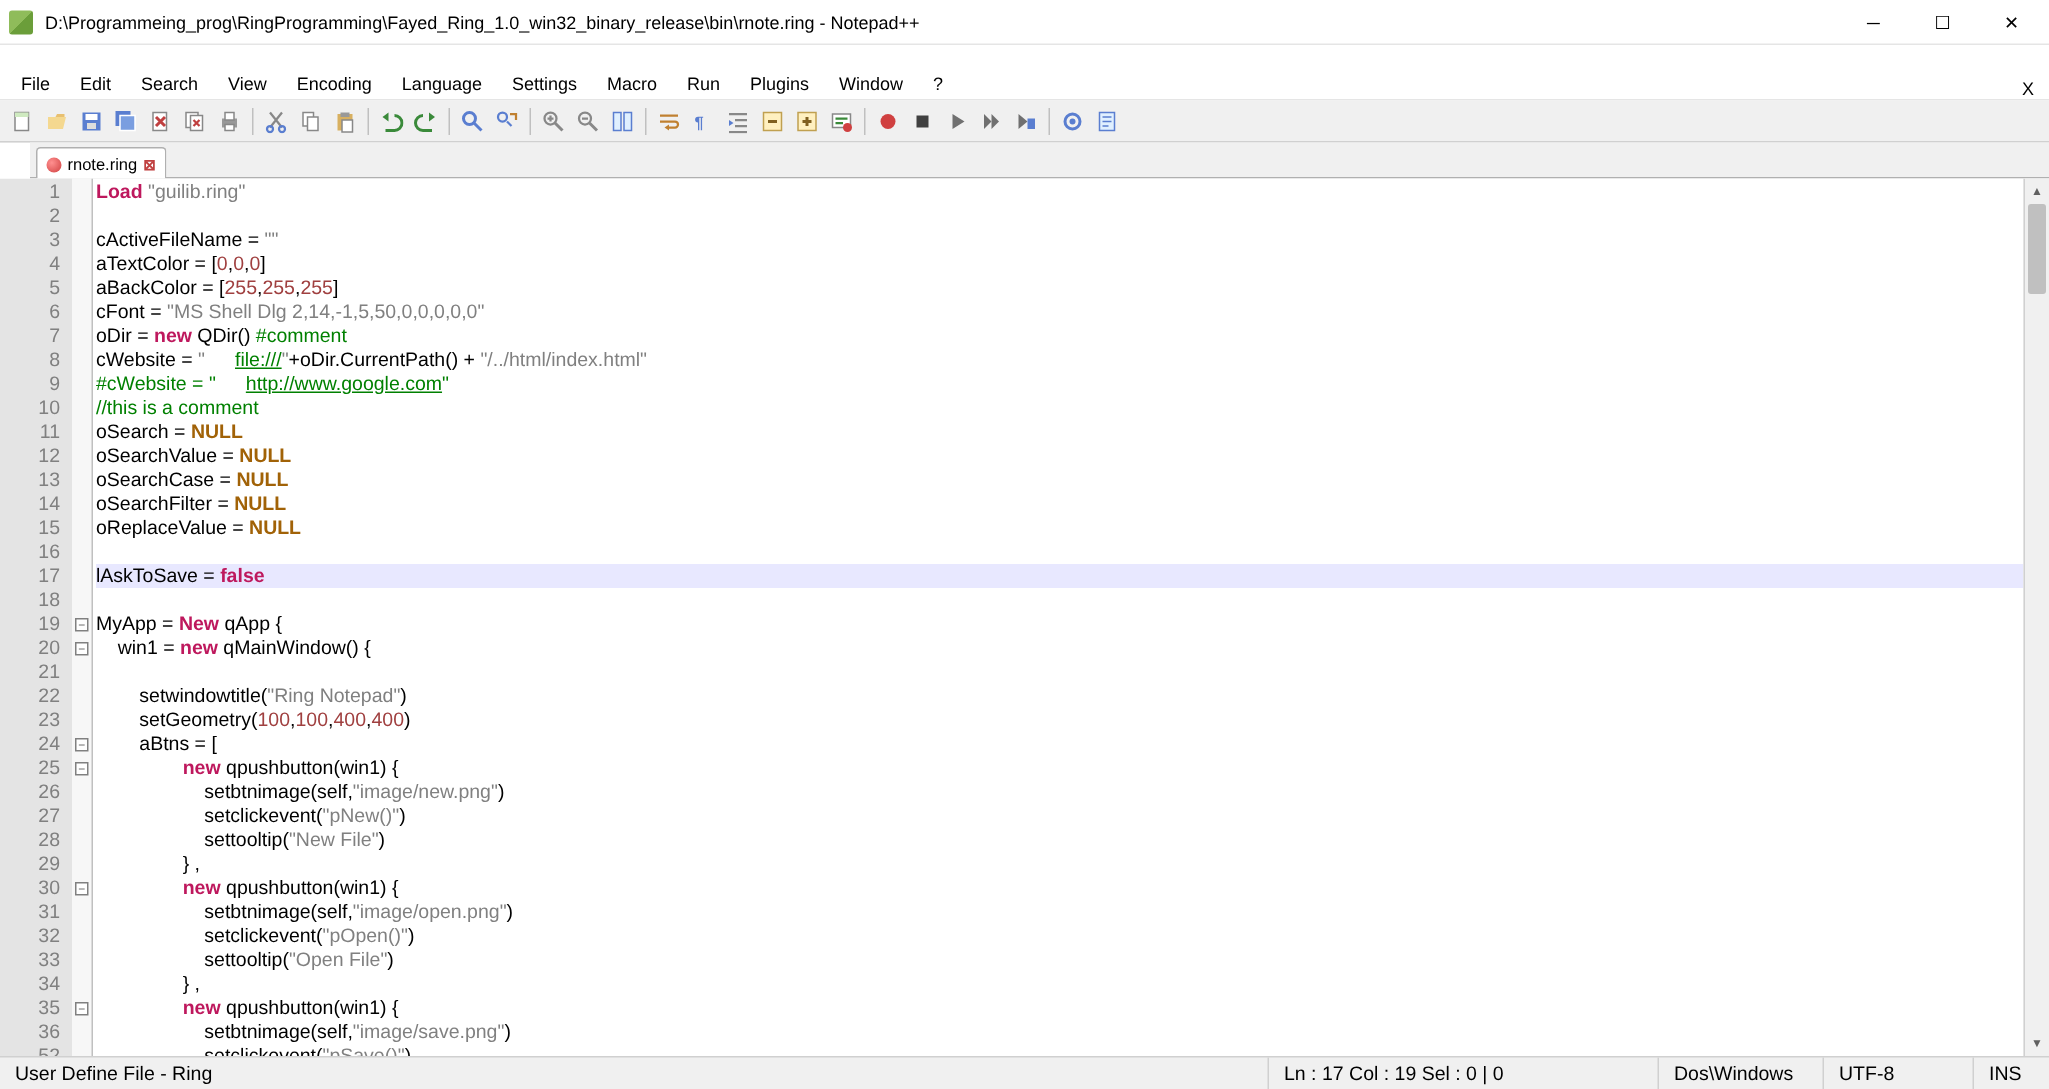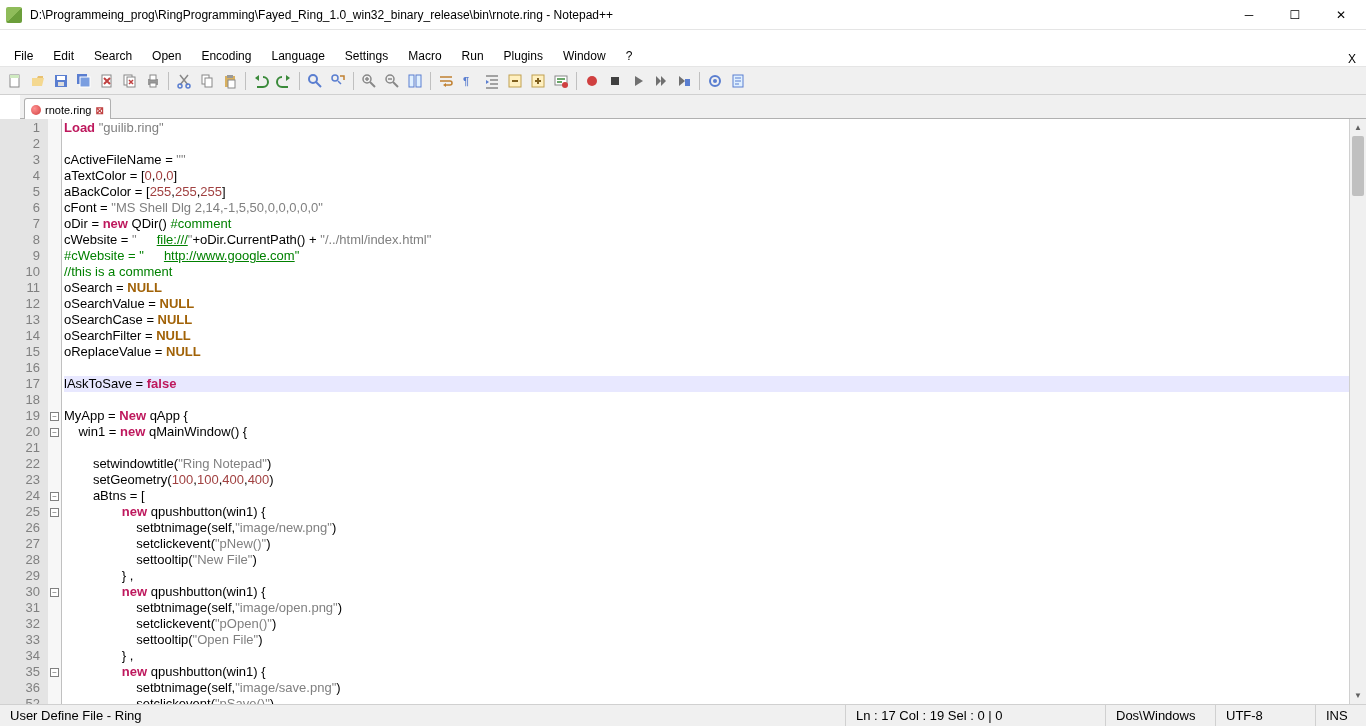--- a/index.html
+++ b/index.html
@@ -53,21 +53,21 @@
     <div class="winbtn">─</div>
     <div class="winbtn">☐</div>
     <div class="winbtn close">✕</div>
   </div>
 </div>
 
 <div class="menubar">
   <div class="item">File</div>
   <div class="item">Edit</div>
   <div class="item">Search</div>
-  <div class="item">Open</div>
+  <div class="item">View</div>
   <div class="item">Encoding</div>
   <div class="item">Language</div>
   <div class="item">Settings</div>
   <div class="item">Macro</div>
   <div class="item">Run</div>
   <div class="item">Plugins</div>
   <div class="item">Window</div>
   <div class="item">?</div>
   <div class="right">X</div>
 </div>

